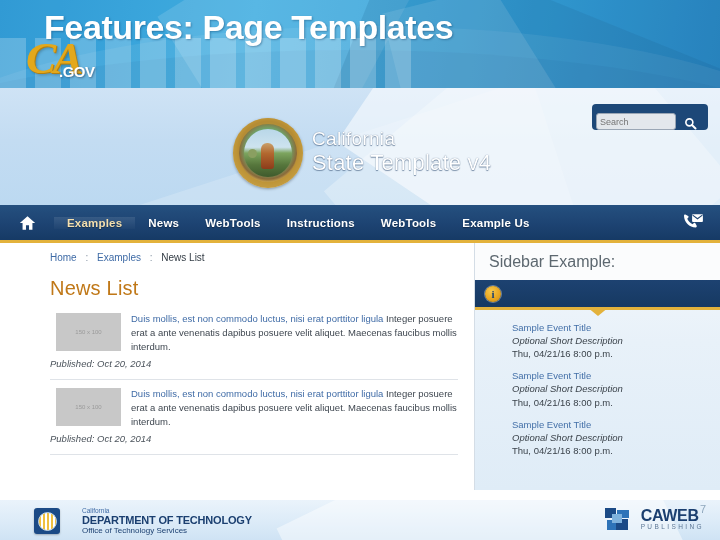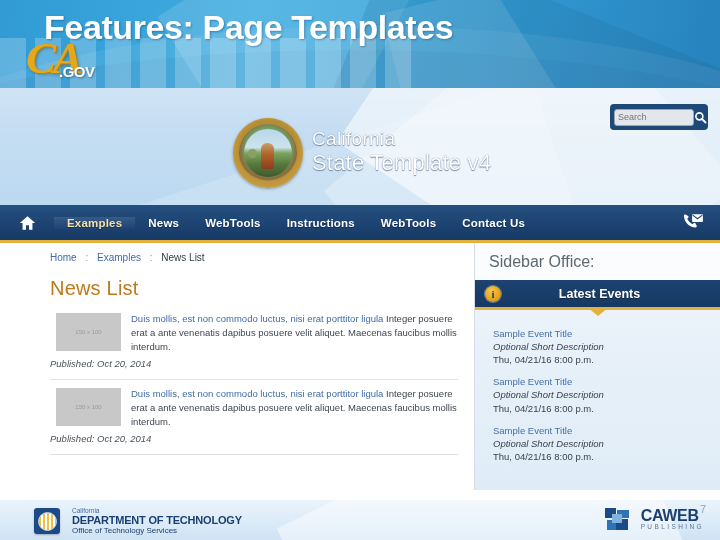--- a/index.html
+++ b/index.html
@@ -202,25 +202,25 @@
     color: #ffffff;
     line-height: 1.16;
     text-shadow: 0 1px 1px rgba(90,115,145,0.75), 0 0 1px rgba(80,105,135,0.9);
   }
   .site-title .l1 { font-size: 19px; font-weight: 300; letter-spacing: 0.3px; }
   .site-title .l2 { font-size: 22px; font-weight: 300; letter-spacing: 0.2px; }
 
   .searchbox {
     position: absolute;
     right: 12px; top: 16px;
-    width: 98px; height: 26px;
+    width: 116px; height: 26px;
     background: #1d4878;
     border-radius: 4px;
     display: flex;
-    align-items: center;
+    align-items: flex-end;
     padding: 0 4px;
     box-sizing: border-box;
     z-index: 6;
   }
   .searchbox input {
     width: 80px; height: 17px;
     border: 1px solid #9aa6b5;
     border-radius: 3px;
     background: #e3e7ec;
     font-size: 9px;
@@ -393,21 +393,22 @@
     left: 50%;
     top: 27px;
     margin-left: -11px;
     width: 0; height: 0;
     border-left: 11px solid transparent;
     border-right: 11px solid transparent;
     border-top: 9px solid #e3b23c;
     z-index: 3;
   }
   .events-list {
-    padding: 17px 0 0 18px;
+    padding: 11px 0 0 18px;
+    margin-left: 19px;
   }
   .event {
     margin-bottom: 9px;
     font-size: 9.5px;
     color: #3b434b;
     line-height: 1.38;
   }
   .event .ev-title { color: #4470a8; }
   .event .ev-desc  { color: #3b434b; font-style: italic; }
   .event .ev-date  { color: #3b434b; }
@@ -425,21 +426,21 @@
     right: 60px; top: -60px;
     width: 360px; height: 190px;
     background: rgba(255,255,255,0.45);
     transform: rotate(-26deg);
   }
   .cdt-logo {
     position: absolute;
     left: 34px; top: 7px;
     display: flex;
     align-items: center;
-    gap: 12px;
+    gap: 22px;
   }
   .cdt-logo .mark {
     width: 26px; height: 26px;
     border-radius: 3px;
     background: #1b4a86;
     display: flex;
     align-items: center;
     justify-content: center;
     box-shadow: 0 1px 2px rgba(0,0,0,0.25);
   }
@@ -554,21 +555,21 @@
       <div class="nav-home">
         <svg width="17" height="16" viewBox="0 0 20 18">
           <path d="M10 1 L19 9 L15.8 9 L15.8 17 L11.8 17 L11.8 11.6 L8.2 11.6 L8.2 17 L4.2 17 L4.2 9 L1 9 Z" fill="#ffffff"></path>
         </svg>
       </div>
       <div class="nav-item active">Examples</div>
       <div class="nav-item">News</div>
       <div class="nav-item">WebTools</div>
       <div class="nav-item">Instructions</div>
       <div class="nav-item">WebTools</div>
-      <div class="nav-item">Contact Us</div>
+      <div class="nav-item">Example Us</div>
       <div class="nav-contact">
         <svg width="22" height="18" viewBox="0 0 24 20">
           <path d="M2 3 C2 2 3 1.5 4 2 L6.6 3.4 C7.4 3.9 7.2 4.8 6.6 5.4 L5.6 6.4 C6.8 9 9 11.2 11.6 12.4 L12.6 11.4 C13.2 10.8 14.1 10.6 14.6 11.4 L16 14 C16.5 15 16 16 15 16 C8 16 2 10 2 3 Z" fill="#ffffff"></path>
           <rect x="11" y="1.5" width="12" height="8.5" rx="1" fill="#ffffff"></rect>
           <path d="M11.6 2.4 L17 6.4 L22.4 2.4" fill="none" stroke="#1d4372" stroke-width="1.2"></path>
         </svg>
       </div>
     </div>
 
     <div class="body-wrap">
@@ -598,26 +599,25 @@
           <span class="news-head">Duis mollis, est non commodo luctus, nisi erat porttitor ligula</span>
           <span>Integer posuere erat a ante venenatis dapibus posuere velit aliquet. Maecenas faucibus mollis interdum.</span>
           <div class="news-pub">Published: Oct 20, 2014</div>
         </div>
 
         <div class="news-sep"></div>
       </div>
 
       <div class="side-col">
         <div class="side-head-area">
-          <div class="side-title">Sidebar Office:</div>
+          <div class="side-title">Sidebar Example:</div>
         </div>
 
         <div class="events-bar">
           <div class="info-icon">i</div>
-          <div class="etitle">Latest Events</div>
           <div class="events-notch"></div>
         </div>
 
         <div class="events-list">
           <div class="event">
             <div class="ev-title">Sample Event Title</div>
             <div class="ev-desc">Optional Short Description</div>
             <div class="ev-date">Thu, 04/21/16 8:00 p.m.</div>
           </div>
           <div class="event">

